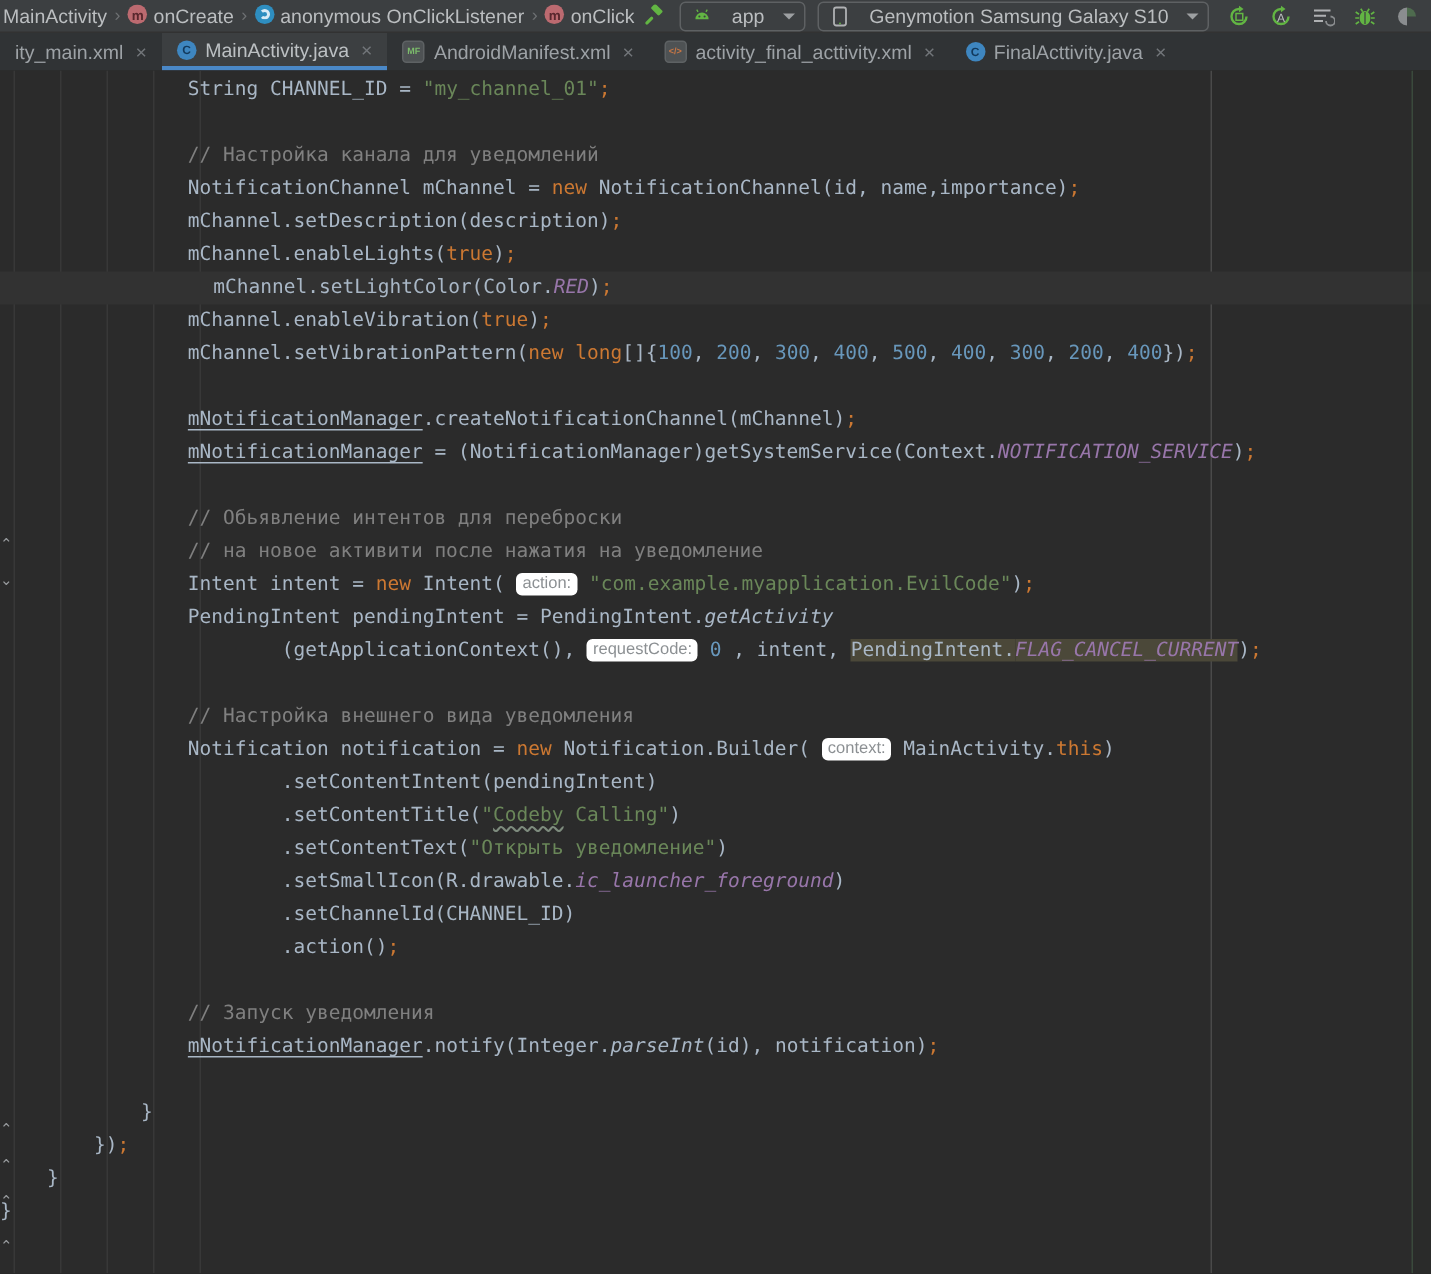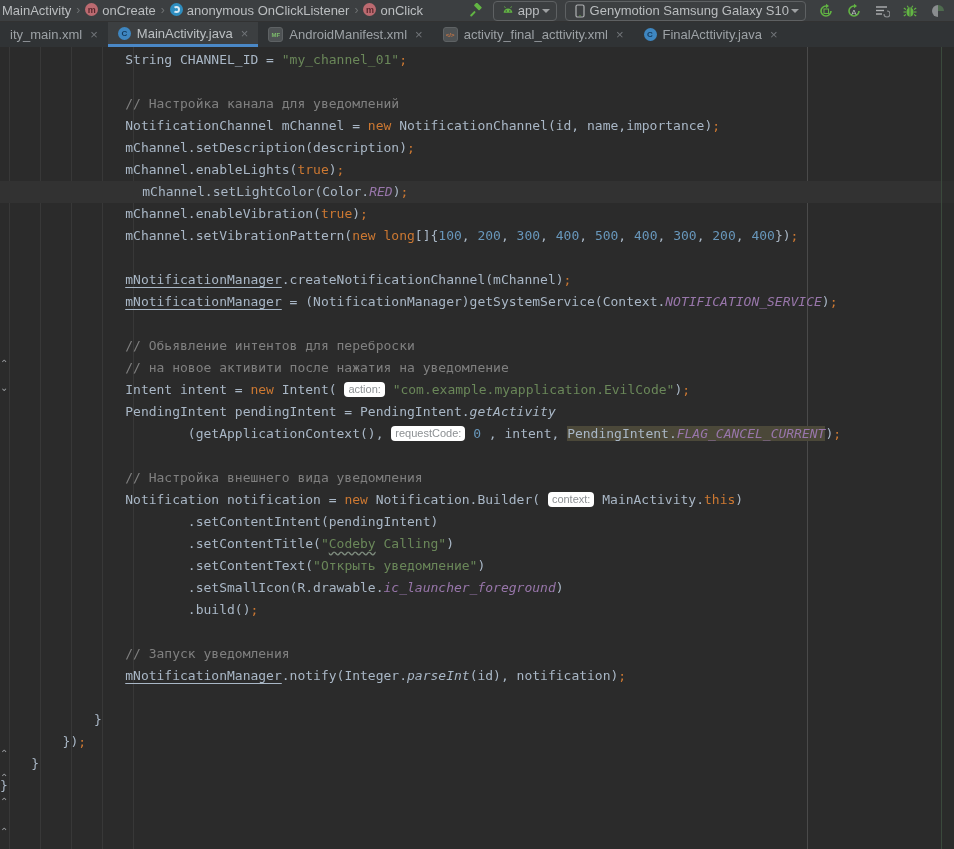--- a/index.html
+++ b/index.html
@@ -9,21 +9,21 @@
     padding:0 4px 0 2px;border-bottom:1px solid #323232;box-sizing:border-box;}
   .breadcrumbs{display:flex;gap:4px;white-space:nowrap;overflow:hidden;}
   .bc-label{color:#BBBEC0;font-size:13px;}
   .bc-sep{color:#6E7173;font-size:12px;padding:0 1px;}
   .bc-icon{width:13px;height:13px;border-radius:50%;display:inline-flex;align-items:center;justify-content:center;
     font-size:9px;font-weight:bold;flex:0 0 auto;}
   .bc-icon.m{background:#BC6A70;color:#59272D;}
   .bc-icon.anon{background:#2E8EC0;color:#fff;position:relative;}
   .bc-icon.anon::after{content:"";position:absolute;inset:3px;border:2px solid #D8EAF5;border-left-color:transparent;border-radius:50%;}
   .tb-right{display:flex;align-items:center;gap:8px;}
-  .selector{display:flex;align-items:center;gap:2px;border:1px solid #5E6163;border-radius:4px;height:18px;
+  .selector{display:flex;align-items:center;gap:12px;border:1px solid #5E6163;border-radius:4px;height:18px;
     padding:0 6px;color:#BBBEC0;font-size:13px;}
   .caret{width:0;height:0;border-left:4px solid transparent;border-right:4px solid transparent;border-top:4px solid #9DA0A2;}
   .tb-icons{display:flex;align-items:center;gap:12px;padding:0 4px;}
   .tb-icon{width:16px;height:16px;display:inline-flex;align-items:center;justify-content:center;}
   
   .tabbar{height:25px;background:#303335;display:flex;align-items:stretch;overflow:hidden;}
   .tab{display:flex;align-items:center;gap:6px;padding:0 10px;font-size:13px;color:#9DA2A6;
     box-sizing:border-box;cursor:default;}
   .tab.active{background:#3C3F41;color:#BCC0C3;border-bottom:3px solid #4A88C7;}
   .tab-close{color:#72767A;font-size:13px;margin-left:2px;}
@@ -207,21 +207,22 @@
       <div class="code-line"><span>                Intent intent = </span><span class="tk-kw">new</span><span> Intent( </span><span class="tk-hint">action:</span><span> </span><span class="tk-str">"com.example.myapplication.EvilCode"</span><span>)</span><span class="tk-semi">;</span></div>
       <div class="code-line"><span>                PendingIntent pendingIntent = PendingIntent.</span><span class="tk-sm">getActivity</span></div>
       <div class="code-line"><span>                        (getApplicationContext(), </span><span class="tk-hint">requestCode:</span><span> </span><span class="tk-num">0</span><span> , intent, </span><span class="tk-hl">PendingIntent.</span><span class="tk-const tk-hl">FLAG_CANCEL_CURRENT</span><span>)</span><span class="tk-semi">;</span></div>
       <div class="code-line">&nbsp;</div>
       <div class="code-line"><span class="tk-com">                // Настройка внешнего вида уведомления</span></div>
       <div class="code-line"><span>                Notification notification = </span><span class="tk-kw">new</span><span> Notification.Builder( </span><span class="tk-hint">context:</span><span> MainActivity.</span><span class="tk-kw">this</span><span>)</span></div>
       <div class="code-line"><span>                        .setContentIntent(pendingIntent)</span></div>
       <div class="code-line"><span>                        .setContentTitle(</span><span class="tk-str">"</span><span class="tk-str tk-typo">Codeby</span><span class="tk-str"> Calling"</span><span>)</span></div>
       <div class="code-line"><span>                        .setContentText(</span><span class="tk-str">"Открыть уведомление"</span><span>)</span></div>
       <div class="code-line"><span>                        .setSmallIcon(R.drawable.</span><span class="tk-const">ic_launcher_foreground</span><span>)</span></div>
-      <div class="code-line"><span>                        .build()</span><span class="tk-semi">;</span></div>
+      <div class="code-line"><span>                        .setChannelId(CHANNEL_ID)</span></div>
+      <div class="code-line"><span>                        .action()</span><span class="tk-semi">;</span></div>
       <div class="code-line">&nbsp;</div>
       <div class="code-line"><span class="tk-com">                // Запуск уведомления</span></div>
       <div class="code-line"><span>                </span><span class="tk-field">mNotificationManager</span><span>.notify(Integer.</span><span class="tk-sm">parseInt</span><span>(id), notification)</span><span class="tk-semi">;</span></div>
       <div class="code-line">&nbsp;</div>
       <div class="code-line"><span>            }</span></div>
       <div class="code-line"><span>        })</span><span class="tk-semi">;</span></div>
       <div class="code-line"><span>    }</span></div>
       <div class="code-line"><span>}</span></div>
     </div>
   <div class="fold-marks">

